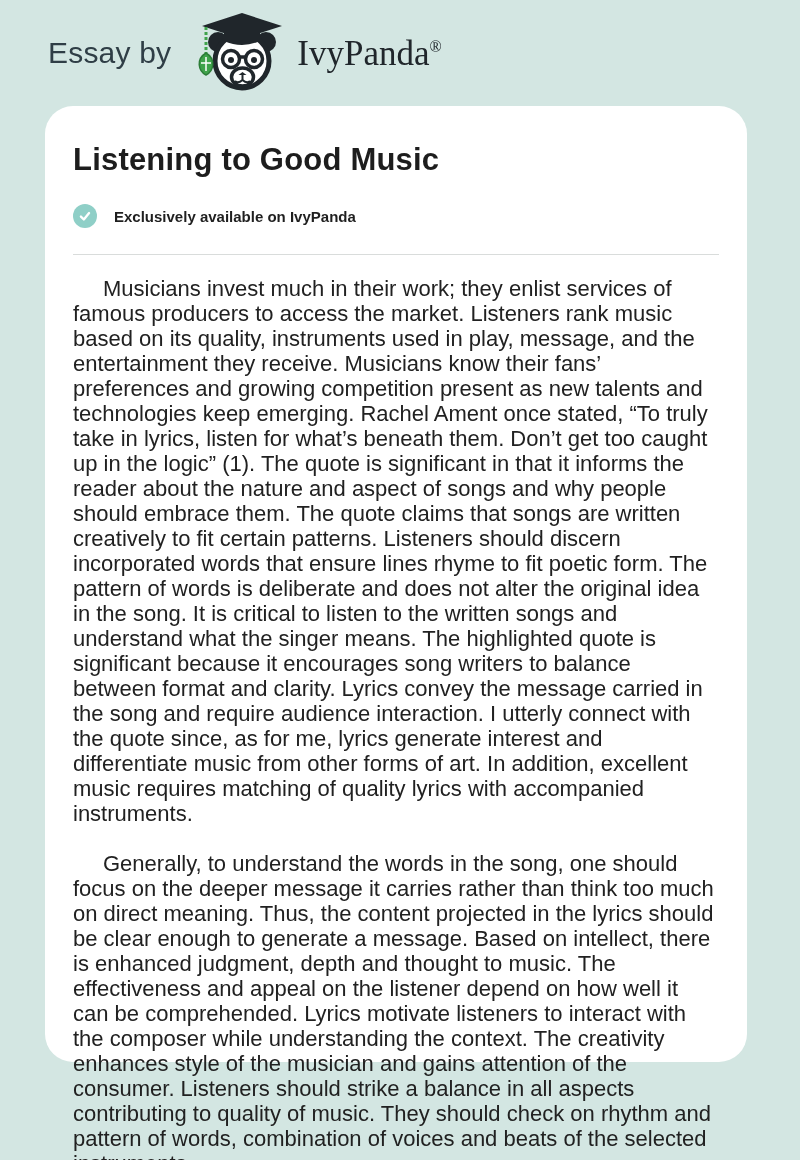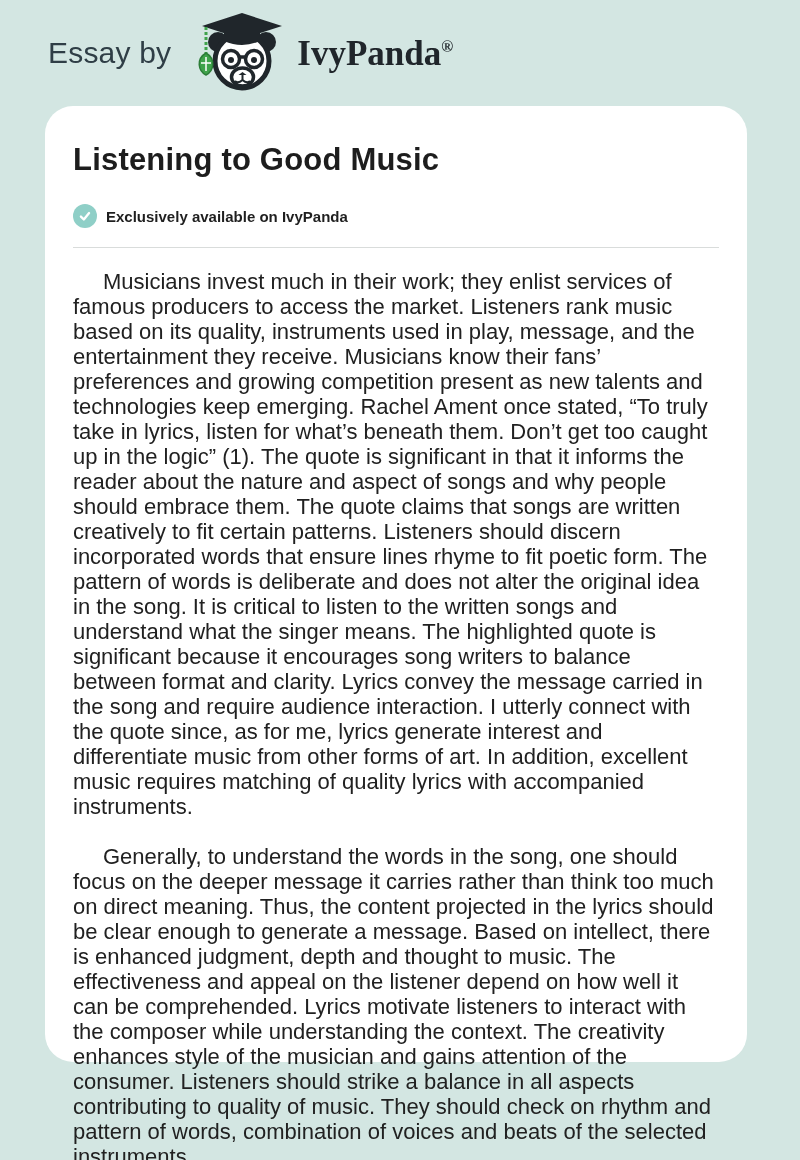--- a/index.html
+++ b/index.html
@@ -21,21 +21,21 @@
     color:#2f3e46;
     letter-spacing:.2px;
   }
   .logo {
     margin:0 10px 0 16px;
     display:flex;
     align-items:center;
   }
   .brand {
     font-family:"Liberation Serif", serif;
-    font-weight:bold;
+    font-weight:normal;
     font-size:35px;
     color:#20262b;
     line-height:1;
   }
   .brand sup {
     font-size:16px;
     vertical-align:super;
   }
   .card {
     margin-left:45px;
@@ -48,22 +48,22 @@
   .doc-title {
     font-size:31px;
     font-weight:bold;
     color:#1d1d1d;
     margin-bottom:26px;
     letter-spacing:.2px;
   }
   .badge-row {
     display:flex;
     align-items:center;
-    gap:9px;
-    margin-bottom:19px;
+    gap:17px;
+    margin-bottom:26px;
     text-align:center;
   }
   .badge-circle {
     width:24px; height:24px;
     border-radius:50%;
     background:#8fcfc7;
     display:flex;
     align-items:center;
     justify-content:center;
     flex:0 0 auto;

